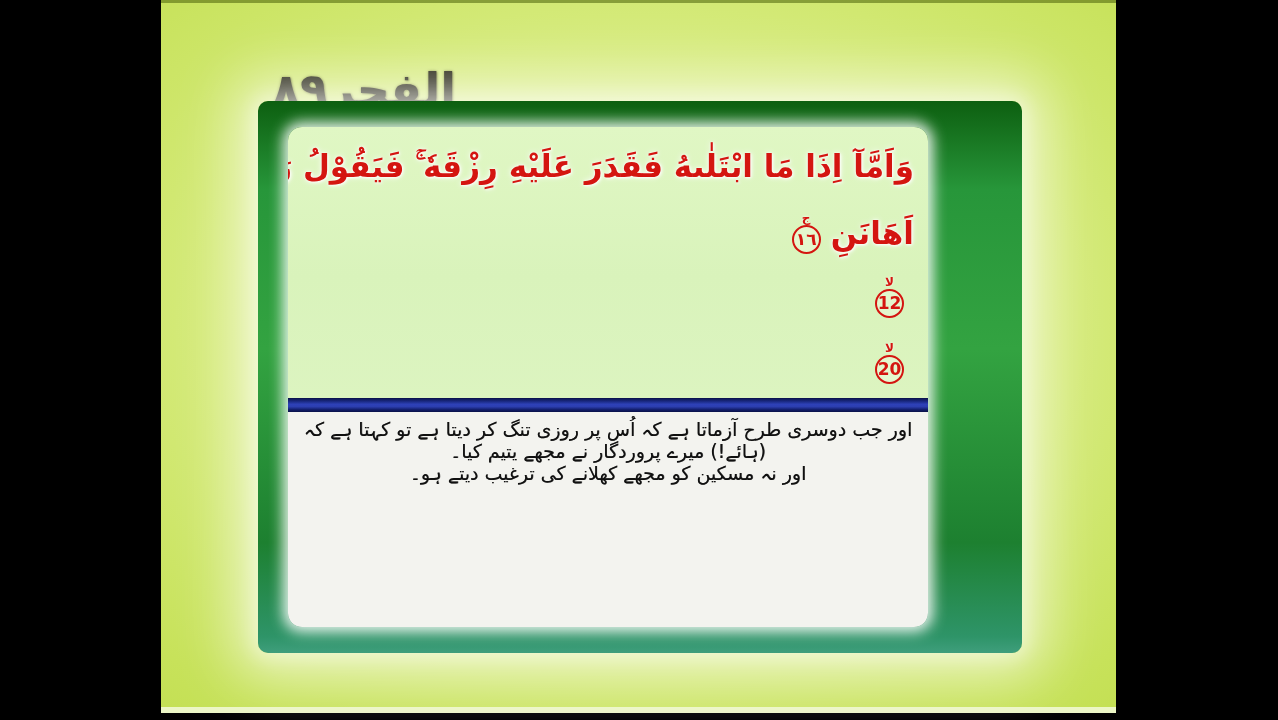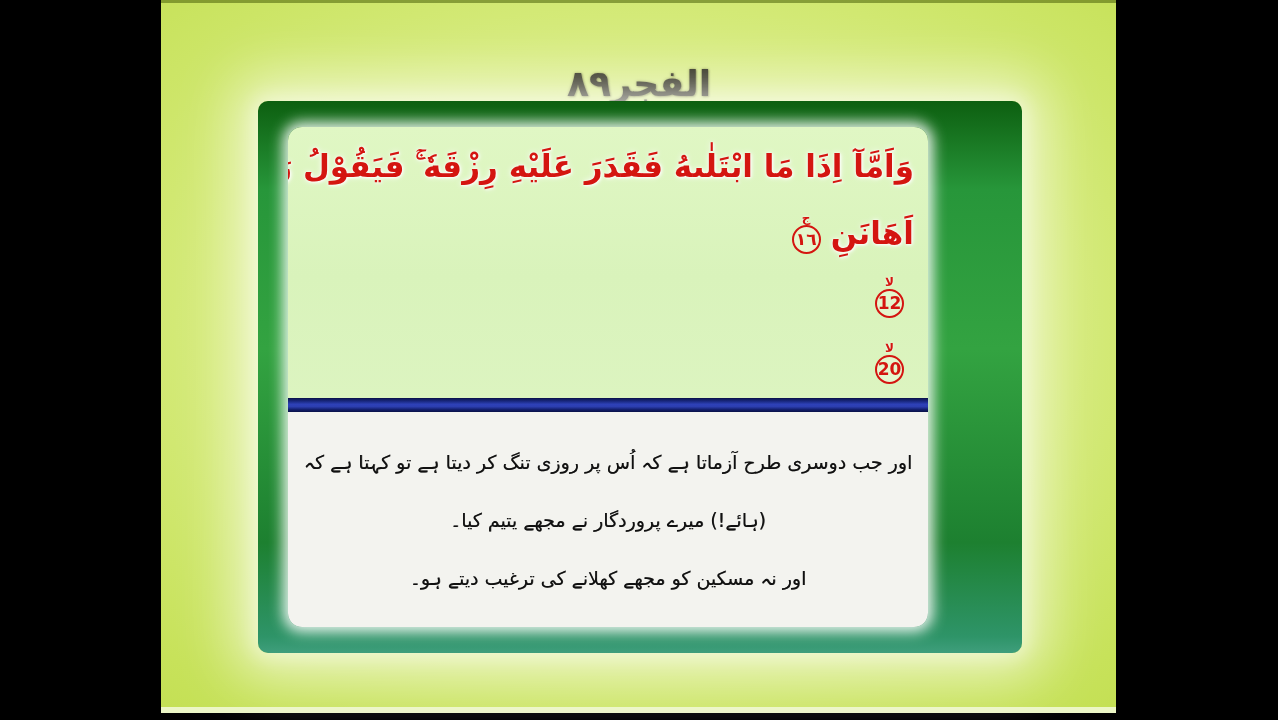--- a/index.html
+++ b/index.html
@@ -10,23 +10,23 @@
   .video{
     position:absolute;left:161px;top:0;width:955px;height:704px;
     background:
       radial-gradient(ellipse 430px 310px at 50% 54%, rgba(255,255,255,.55), rgba(255,255,255,0) 70%),
       radial-gradient(ellipse 95% 88% at 50% 45%, #e2f19c 0%, #d6eb7d 45%, #c7e25a 75%, #bcda45 100%);
     border-top:3px solid rgba(50,70,0,.45);
     border-bottom:6px solid #ecf6c6;
   }
 
   .title{
-    position:absolute;left:96px;top:60px;width:764px;
-    text-align:center;direction:rtl;
-    font-size:36px;font-weight:bold;color:#141400;
+    position:absolute;left:111px;top:60px;width:764px;
+    text-align:left;direction:rtl;
+    font-size:46px;font-weight:bold;color:#141400;
     text-shadow:0 0 3px rgba(60,60,10,.55), 1px 1px 2px rgba(40,40,0,.4);
   }
 
   
   .box{
     position:absolute;left:97px;top:98px;width:764px;height:552px;
     box-sizing:border-box;padding:26px 30px;border-radius:10px;
     background:linear-gradient(180deg,#0d5f10 0%,#27963a 16%,#33a341 45%,#1d8030 80%,#2e9468 97%,#3f9e7c 100%);
     box-shadow:0 0 55px 24px rgba(255,255,255,.6), 0 0 18px 6px rgba(255,255,255,.35);
   }
@@ -58,22 +58,22 @@
     font-size:17px;font-weight:bold;color:#d41510;background:rgba(255,255,255,.25);
   }
 
   .blue-bar{
     height:14px;
     background:linear-gradient(180deg,#0a1148 0%,#18277e 22%,#2e41b8 45%,#2c3eb0 62%,#101b66 85%,#0a1148 100%);
   }
 
   .white-panel{
     flex:1;background:#f3f3ef;direction:rtl;
-    display:flex;flex-direction:column;justify-content:center;align-items:center;
-    padding:6px 10px;box-sizing:border-box;gap:36px;
+    display:flex;flex-direction:column;justify-content:flex-start;align-items:center;
+    padding:6px 10px;box-sizing:border-box;
   }
   .ur{font-size:19px;color:#101010;white-space:nowrap;text-shadow:.4px .4px 0 rgba(30,30,30,.65);}
 </style>
 </head>
 <body>
 
 <div id="stage">
   <div class="video">
 
     <div class="title">الفجر٨٩</div>

